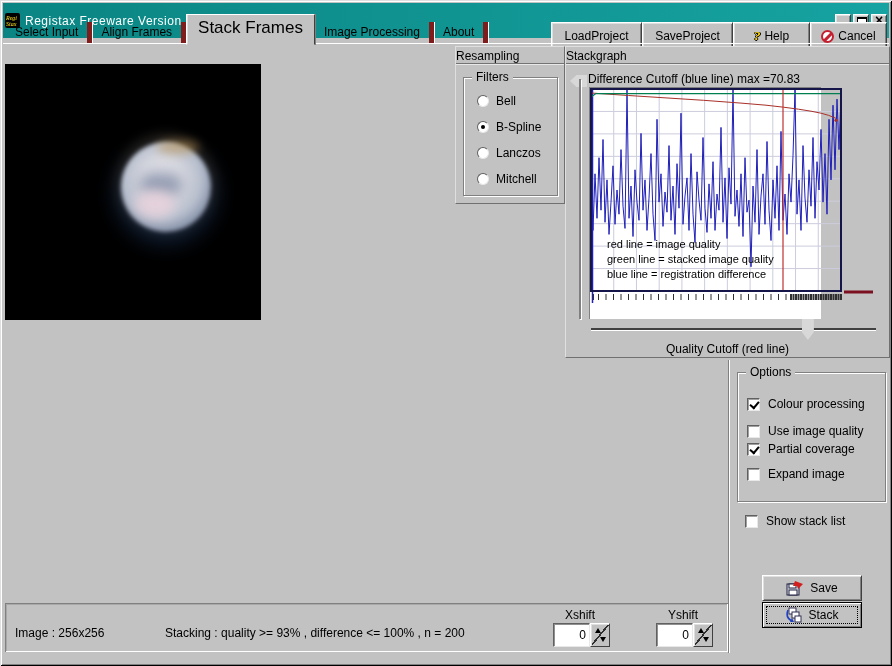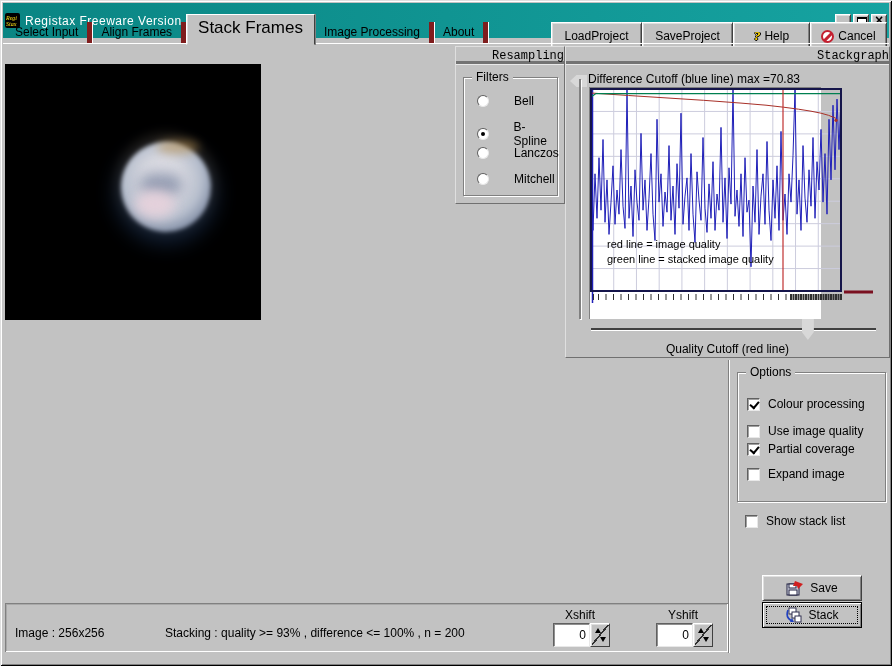--- a/index.html
+++ b/index.html
@@ -35,37 +35,37 @@
           border:1px solid; border-color:#fff #404040 #404040 #fff;
           box-shadow: inset 1px 1px 0 #dfdfdf, inset -1px -1px 0 #808080; padding:0 10px; white-space:nowrap; }
   .w90 { width:91px; } .w77 { width:77px; }
   .help-q { color:#ffd700; font-weight:bold; font-style:italic; font-family:"Liberation Serif",serif;
             text-shadow:1px 0 0 #000, -1px 0 0 #000, 0 1px 0 #000; font-size:13px; }
   .no-sign { width:13px; height:13px; border:2px solid #c42030; border-radius:50%; position:relative; background:#fff; }
   .no-sign::after { content:""; position:absolute; left:-1px; top:4px; width:11px; height:2.5px; background:#c42030; transform:rotate(-45deg); }
   .content-top { position:absolute; left:3px; top:43px; right:3px; height:1px; background:#fff; z-index:1; }
   
   .panel3d { position:absolute; background:#c2c2c2; border:1px solid; border-color:#dfdfdf #707070 #707070 #dfdfdf; }
-  .panel-header { height:17px; text-align:right; border-bottom:3px solid #737373; box-shadow:0 1px 0 #e8e8e8; padding-top:2px;font-family:Liberation Mono, monospace; }
+  .panel-header { height:17px; text-align:left; border-bottom:1px solid #737373; box-shadow:0 1px 0 #e8e8e8; padding-top:2px; }
   .groupbox { position:absolute; border:1px solid #808080; box-shadow:1px 1px 0 #ffffff, inset 1px 1px 0 #ffffff; }
   .groupbox-caption { position:absolute; top:-8px; left:8px; background:#c2c2c2; padding:0 4px; }
   .sunken { box-shadow: inset 1px 1px 0 #808080, inset -1px -1px 0 #ffffff, inset 2px 2px 0 #a8a8a8; }
   
   .image-box { position:absolute; left:5px; top:64px; width:256px; height:256px; background:#000; overflow:hidden; }
   .planet { position:absolute; left:116px; top:78px; width:90px; height:90px; border-radius:50%;
             background: radial-gradient(circle at 46% 42%, #eceaee 0%, #d6d7df 30%, #b5bdcc 55%, #7e8aa2 76%, #33405c 90%, #0a1020 100%);
             filter: blur(2px); box-shadow: 0 6px 20px 6px rgba(50,90,150,.35), 0 -4px 14px 3px rgba(150,110,60,.25); }
   .planet-dark { position:absolute; left:134px; top:108px; width:44px; height:26px; border-radius:50%;
                  background:#7f8aa4; opacity:.8; filter:blur(7px); }
   .planet-pink { position:absolute; left:130px; top:126px; width:40px; height:28px; border-radius:50%;
                  background:#e7d2dc; opacity:.9; filter:blur(6px); }
   .planet-warm { position:absolute; left:152px; top:76px; width:42px; height:14px; border-radius:50%;
                  background:#b9904e; opacity:.55; filter:blur(5px); }
   
-  .radio-row { position:absolute; left:13px; display:flex; align-items:center; gap:25px; }
+  .radio-row { position:absolute; left:13px; display:flex; align-items:center; gap:7px; }
   .radio { width:12px; height:12px; border-radius:50%; background:#fff; position:relative;
            border:1px solid; border-color:#606060 #e8e8e8 #e8e8e8 #606060; }
   .radio.on::after { content:""; position:absolute; left:3px; top:3px; width:4px; height:4px; border-radius:50%; background:#000; }
   
   .diff-label { position:absolute; left:22px; top:25px; white-space:nowrap; }
   .vtrack { position:absolute; left:13px; top:32px; width:2px; height:240px; background:#808080; box-shadow:1px 1px 0 #fff; }
   .vthumb { position:absolute; left:4px; top:28px; width:17px; height:12px; background:#d8d8d8;
             clip-path: polygon(0 50%, 38% 0, 100% 0, 100% 100%, 38% 100%);
             filter: drop-shadow(1px 1px 0 #404040); }
   .graph-area { position:absolute; left:23px; top:40px; width:232px; height:232px; background:#fff;
@@ -252,20 +252,21 @@
           <line x1="242" y1="207" x2="242" y2="213" stroke="#303030" stroke-width="2"></line>
           <line x1="244.5" y1="207" x2="244.5" y2="213" stroke="#303030" stroke-width="2"></line>
           <line x1="247" y1="207" x2="247" y2="213" stroke="#303030" stroke-width="2"></line>
           <line x1="249.5" y1="207" x2="249.5" y2="213" stroke="#303030" stroke-width="2"></line>
           <line x1="252" y1="207" x2="252" y2="213" stroke="#303030" stroke-width="2"></line>
           <line x1="255" y1="205" x2="284" y2="205" stroke="#7a1020" stroke-width="3"></line>
         </svg>
       <div class="legend-overlay">
         <div>red  line = image quality</div>
         <div>green line = stacked image quality</div>
+        <div>blue line = registration difference</div>
       </div>
     </div>
     <div class="htrack"></div>
     <div class="hthumb" id="hthumb" style="left: 235.9px;"></div>
     <div class="quality-label">Quality Cutoff (red line)</div>
   </div>
 
   <div class="groupbox" style="left:737px; top:372px; width:149px; height:130px;">
     <span class="groupbox-caption">Options</span>
     <div class="check-row" style="left:9px; top:24px;">

